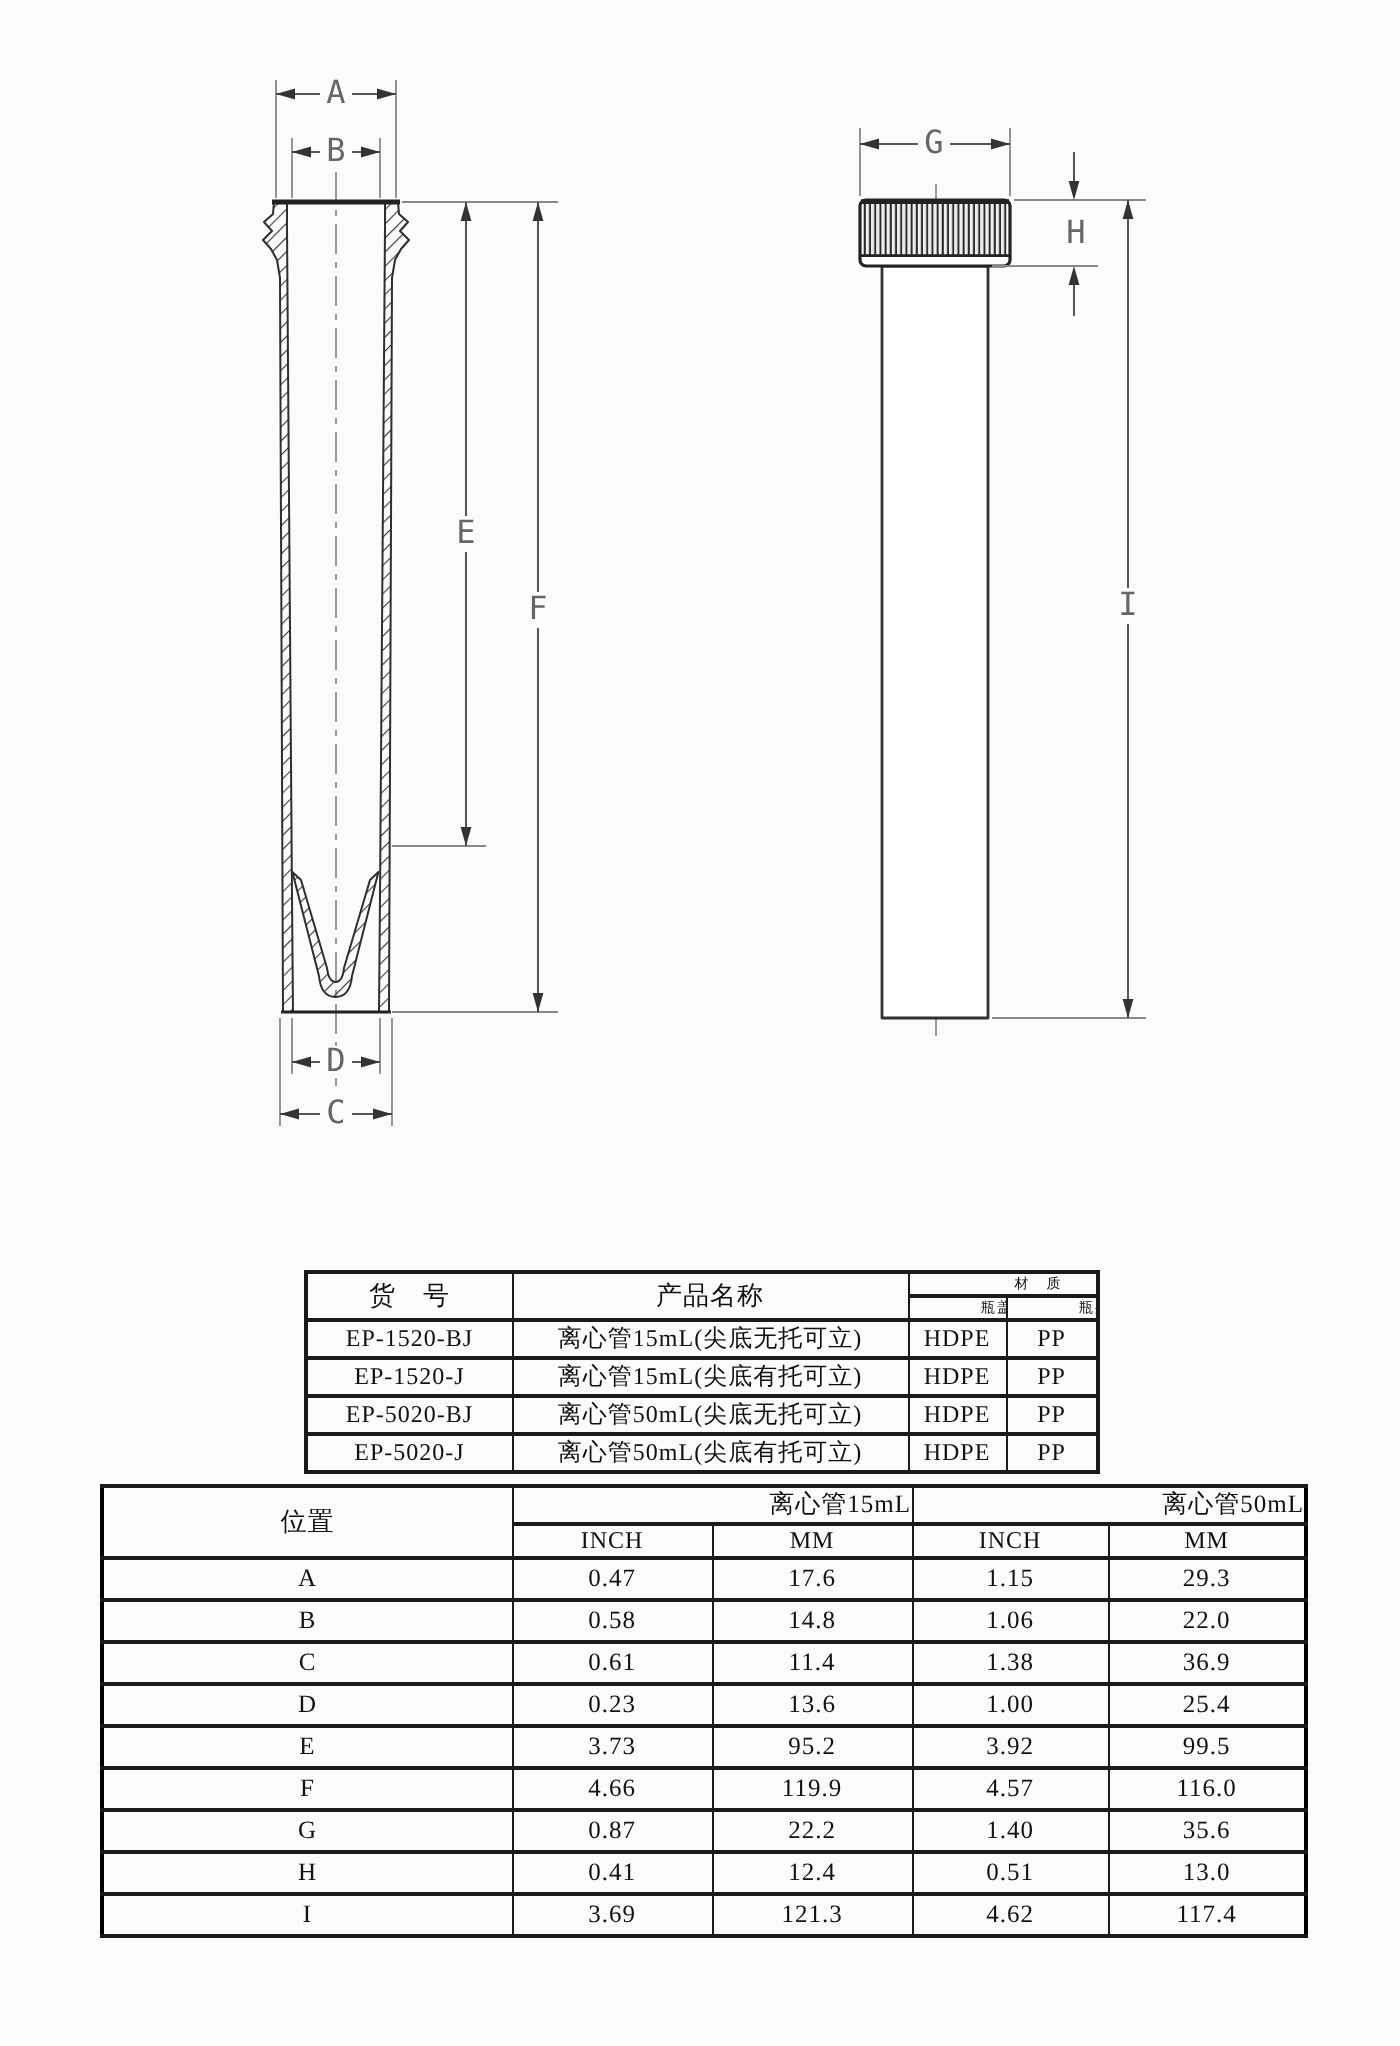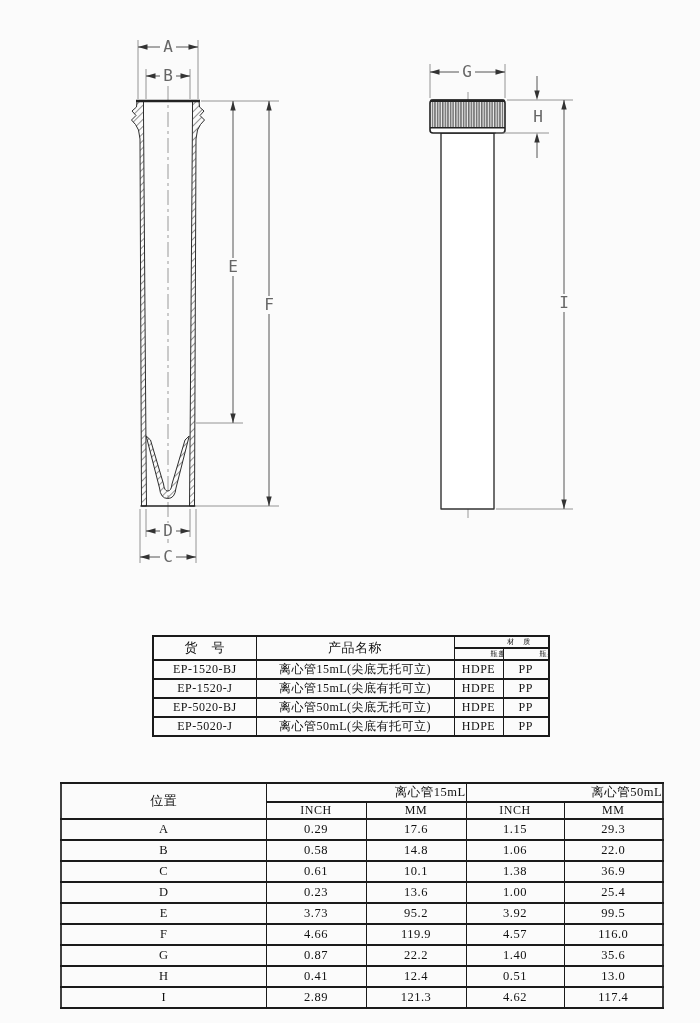--- a/index.html
+++ b/index.html
@@ -18,21 +18,21 @@
   .mask{fill:#fbfbfb;stroke:none;}
   .lbl{font-family:"DejaVu Sans Mono",monospace;font-size:16px;fill:#666;
        text-anchor:middle;dominant-baseline:middle;}
   table{position:absolute;border-collapse:collapse;table-layout:fixed;}
   td{border:1px solid #1a1a1a;border-top-width:2px;border-bottom-width:2px;
      text-align:center;vertical-align:middle;padding:0;overflow:hidden;white-space:nowrap;}
   .t1{left:152px;top:635px;width:396px;border:2px solid #1a1a1a;}
   .t1 td{font-size:12px;height:13px;letter-spacing:0.5px;}
   .t1 .hdr{font-size:13px;}
   .t1 .tiny{font-size:7px;height:9px;letter-spacing:1px;padding-left:36px;}
-  .t2{left:60px;top:742px;width:602px;border:2px solid #404040;margin-top:40px;}
+  .t2{left:50px;top:742px;width:602px;border:2px solid #000000;}
   .t2 td{font-size:12.5px;height:19px;letter-spacing:0.5px;}
   .t2 .ghdr{height:17px;font-size:12.5px;text-align:right;}
   .t2 .uhdr{height:15px;font-size:12px;}
   .t2 .poshdr{font-size:13px;}
 </style>
 </head>
 <body>
 
 <div class="page">
 
@@ -201,36 +201,36 @@
         <td class="ghdr" colspan="2">离心管50mL</td>
       </tr>
       <tr>
         <td class="uhdr">INCH</td>
         <td class="uhdr">MM</td>
         <td class="uhdr">INCH</td>
         <td class="uhdr">MM</td>
       </tr>
       <tr>
         <td>A</td>
-        <td>0.29</td>
+        <td>0.47</td>
         <td>17.6</td>
         <td>1.15</td>
         <td>29.3</td>
       </tr>
       <tr>
         <td>B</td>
         <td>0.58</td>
         <td>14.8</td>
         <td>1.06</td>
         <td>22.0</td>
       </tr>
       <tr>
         <td>C</td>
         <td>0.61</td>
-        <td>10.1</td>
+        <td>11.4</td>
         <td>1.38</td>
         <td>36.9</td>
       </tr>
       <tr>
         <td>D</td>
         <td>0.23</td>
         <td>13.6</td>
         <td>1.00</td>
         <td>25.4</td>
       </tr>
@@ -257,21 +257,21 @@
       </tr>
       <tr>
         <td>H</td>
         <td>0.41</td>
         <td>12.4</td>
         <td>0.51</td>
         <td>13.0</td>
       </tr>
       <tr>
         <td>I</td>
-        <td>2.89</td>
+        <td>3.69</td>
         <td>121.3</td>
         <td>4.62</td>
         <td>117.4</td>
       </tr>
     </tbody>
   </table>
 
 </div>
 
 </body></html>

